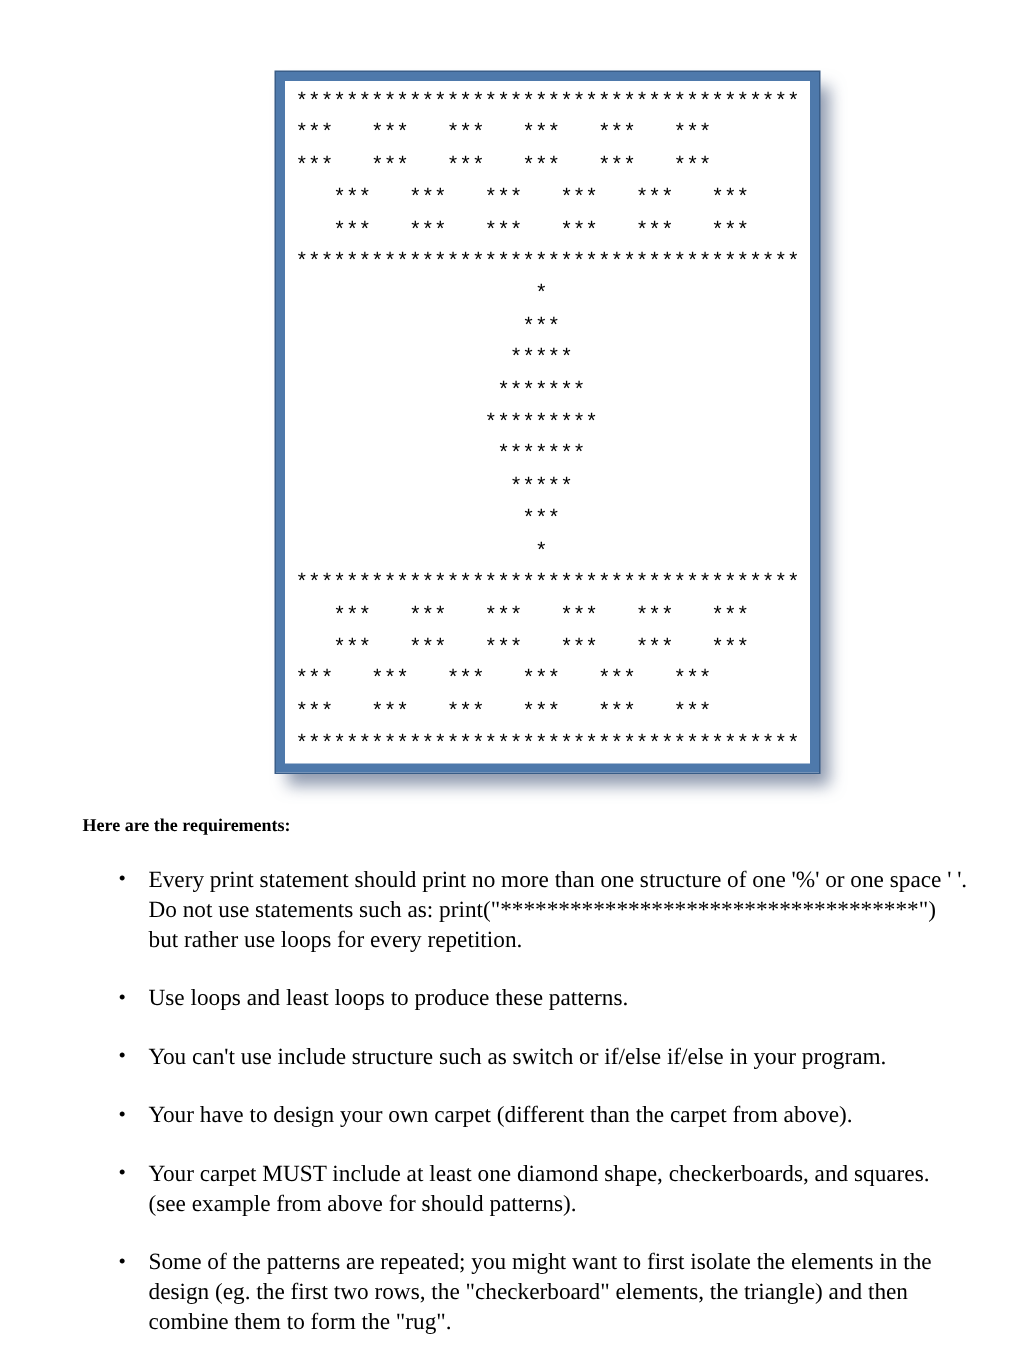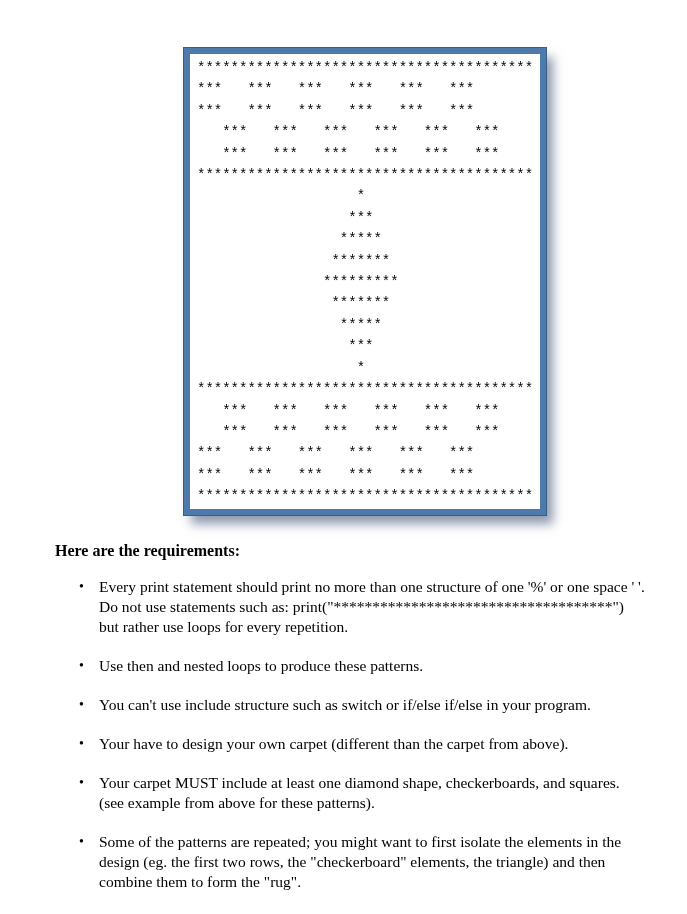--- a/index.html
+++ b/index.html
@@ -37,21 +37,21 @@
     padding: 4px 0 0 7px;
     white-space: pre;
   }
   .req-section {
     position: absolute;
     left: 55px;
     top: 541px;
     width: 592px;
   }
   .req-heading {
-    font-size: 16px;
+    font-size: 12px;
     font-weight: bold;
     line-height: 19px;
   }
   .req-list {
     list-style: none;
     margin-top: 17px;
     padding-left: 24px;
   }
   .req-list li {
     display: flex;
@@ -97,33 +97,33 @@
   <div class="req-section">
     <div class="req-heading">Here are the requirements:</div>
 
     <ul class="req-list">
       <li>
         <span class="bullet">•</span>
         <span class="req-text">Every print statement should print no more than one structure of one '%' or one space ' '. Do not use statements such as: print("************************************") but rather use loops for every repetition.</span>
       </li>
       <li>
         <span class="bullet">•</span>
-        <span class="req-text">Use then and nested loops to produce these patterns.</span>
+        <span class="req-text">Use loops and least loops to produce these patterns.</span>
       </li>
       <li>
         <span class="bullet">•</span>
         <span class="req-text">You can't use include structure such as switch or if/else if/else in your program.</span>
       </li>
       <li>
         <span class="bullet">•</span>
         <span class="req-text">Your have to design your own carpet (different than the carpet from above).</span>
       </li>
       <li>
         <span class="bullet">•</span>
-        <span class="req-text">Your carpet MUST include at least one diamond shape, checkerboards, and squares. (see example from above for these patterns).</span>
+        <span class="req-text">Your carpet MUST include at least one diamond shape, checkerboards, and squares. (see example from above for should patterns).</span>
       </li>
       <li>
         <span class="bullet">•</span>
         <span class="req-text">Some of the patterns are repeated; you might want to first isolate the elements in the design (eg. the first two rows, the "checkerboard" elements, the triangle) and then combine them to form the "rug".</span>
       </li>
     </ul>
   </div>
 
 </div>
 

